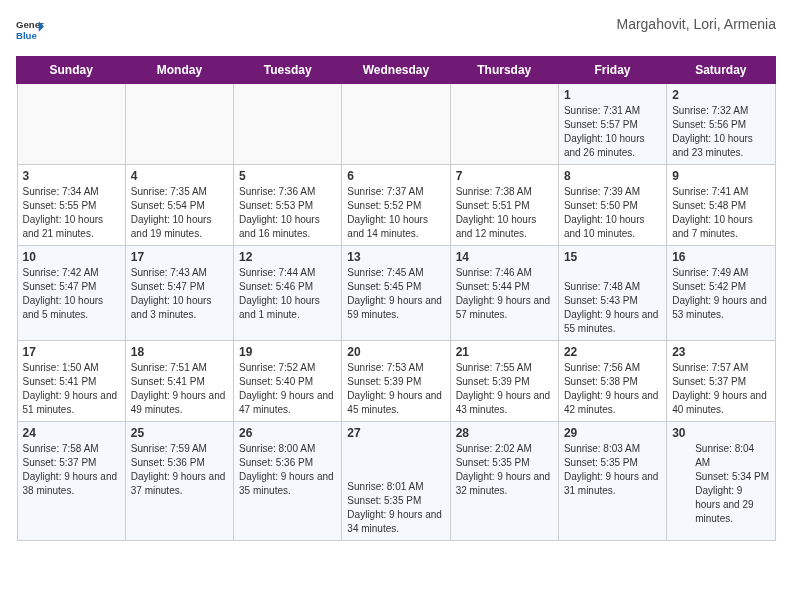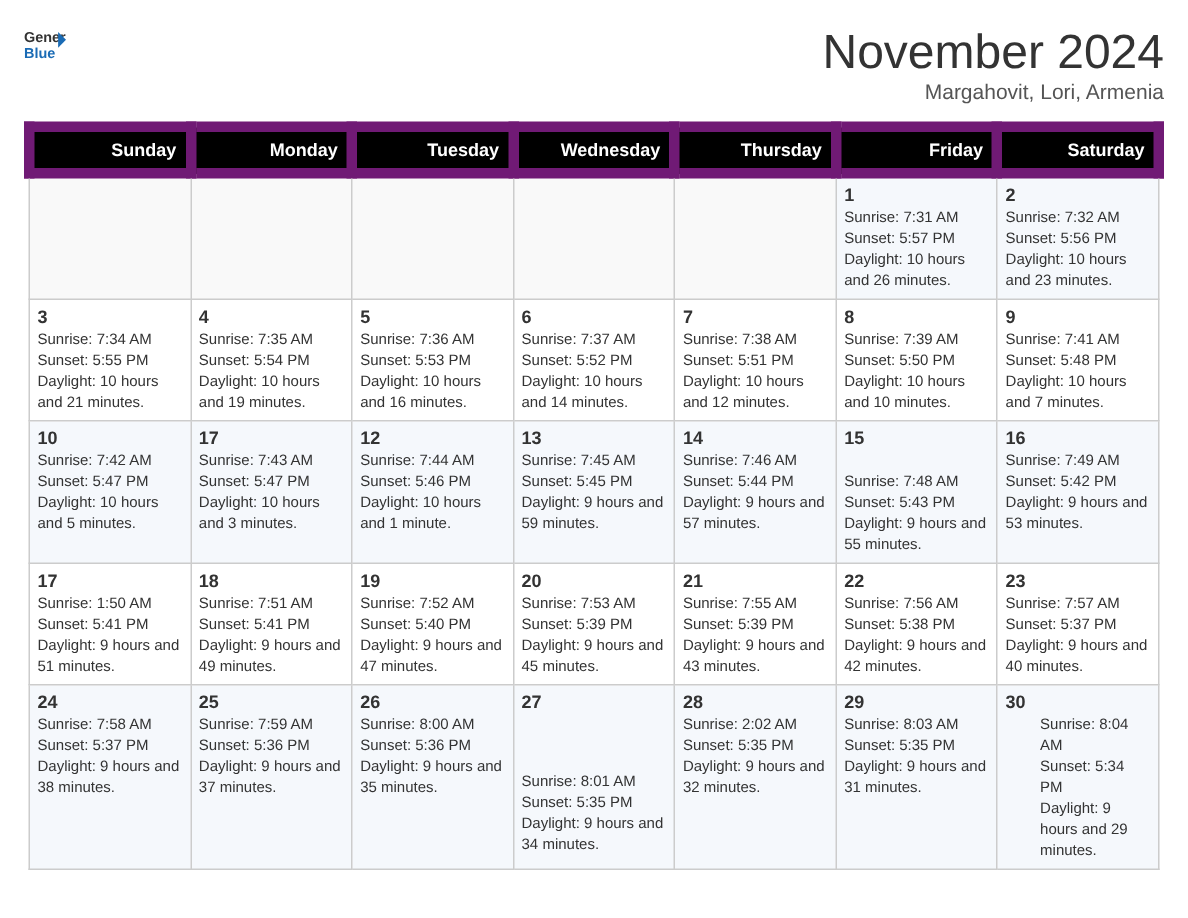--- a/index.html
+++ b/index.html
@@ -36,27 +36,27 @@
     .location {
       font-size: 14px;
       color: #555;
     }
     .calendar {
       width: 100%;
       border-collapse: collapse;
       font-size: 10.5px;
     }
     .calendar thead th {
-      background: #000000;
+      background: #701a75;
       color: #fff;
       padding: 5px 6px;
-      text-align: right;
+      text-align: center;
       font-size: 12px;
       font-weight: bold;
-      border: 7px solid #701a75;
+      border: 2px solid #701a75;
     }
     .calendar tbody td {
       border: 1px solid #ccc;
       vertical-align: top;
       padding: 4px 5px;
       width: 107px;
       min-height: 80px;
       background: #fff;
     }
     .calendar tbody tr:nth-child(odd) td {
@@ -86,21 +86,20 @@
 
 <div class="header">
   <div class="logo">
     <svg class="logo-icon" viewBox="0 0 32 32">
       <text x="0" y="14" font-size="11" font-weight="bold" fill="#333">General</text>
       <text x="0" y="26" font-size="11" font-weight="bold" fill="#1a6bb5">Blue</text>
       <polygon points="26,6 32,12 26,18" fill="#1a6bb5"></polygon>
     </svg>
   </div>
   <div class="title-block">
-    <div class="month-title">November 2024</div>
     <div class="location">Margahovit, Lori, Armenia</div>
   </div>
 </div>
 
 <table class="calendar">
   <thead>
     <tr>
     <th>Sunday</th>
         <th>Monday</th>
         <th>Tuesday</th>

